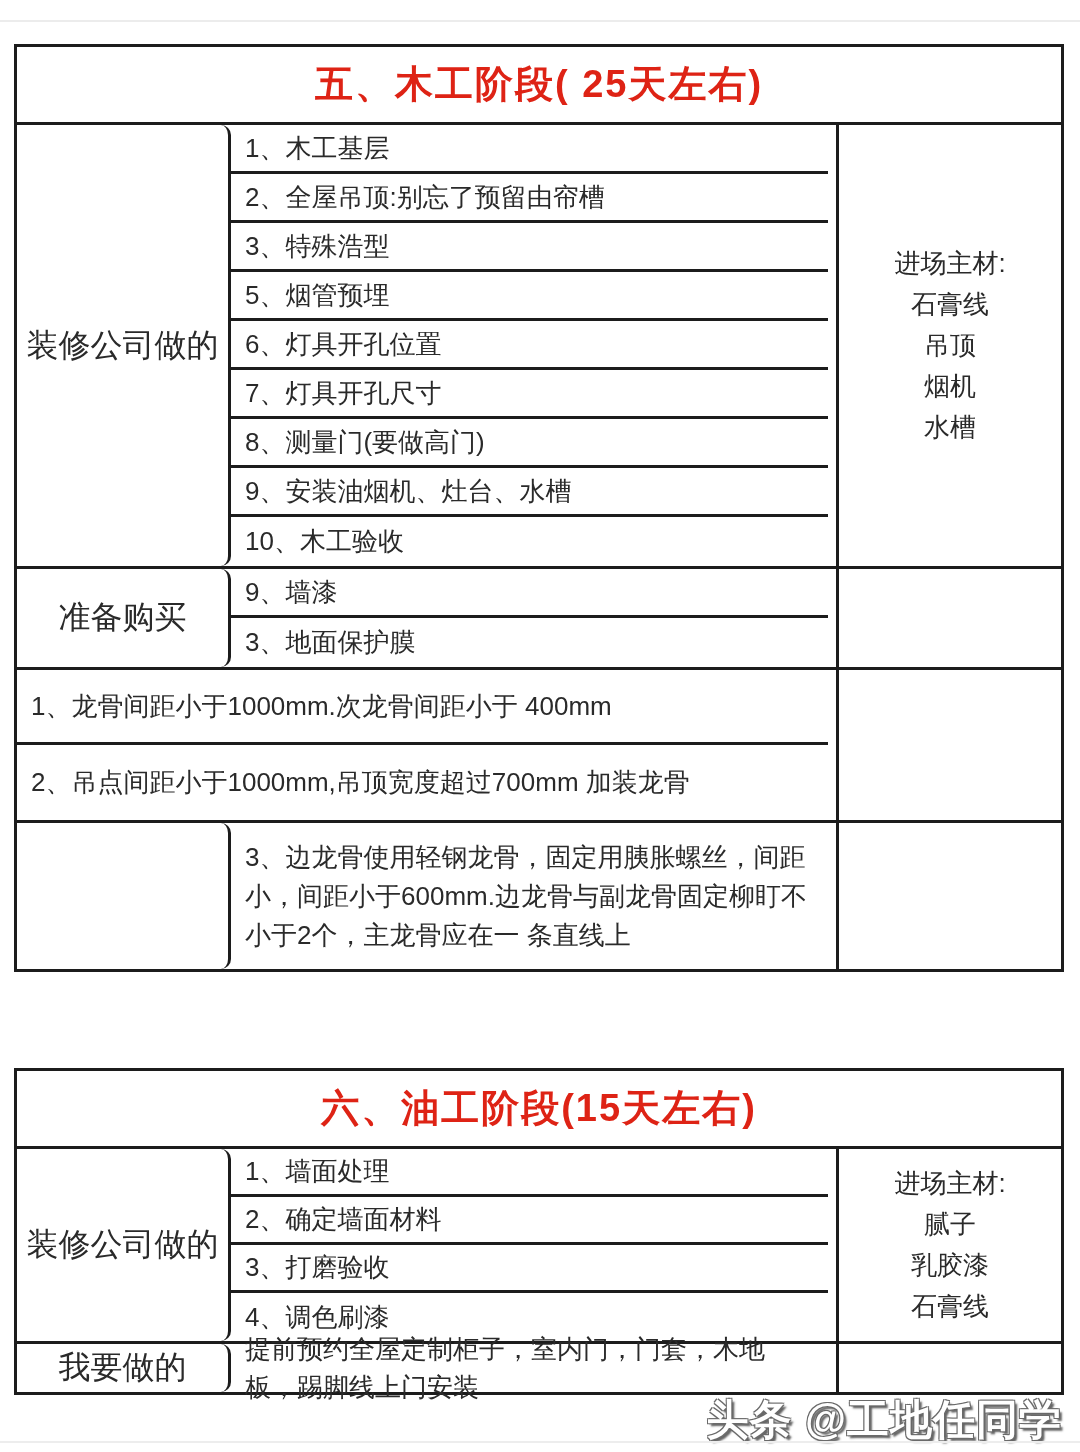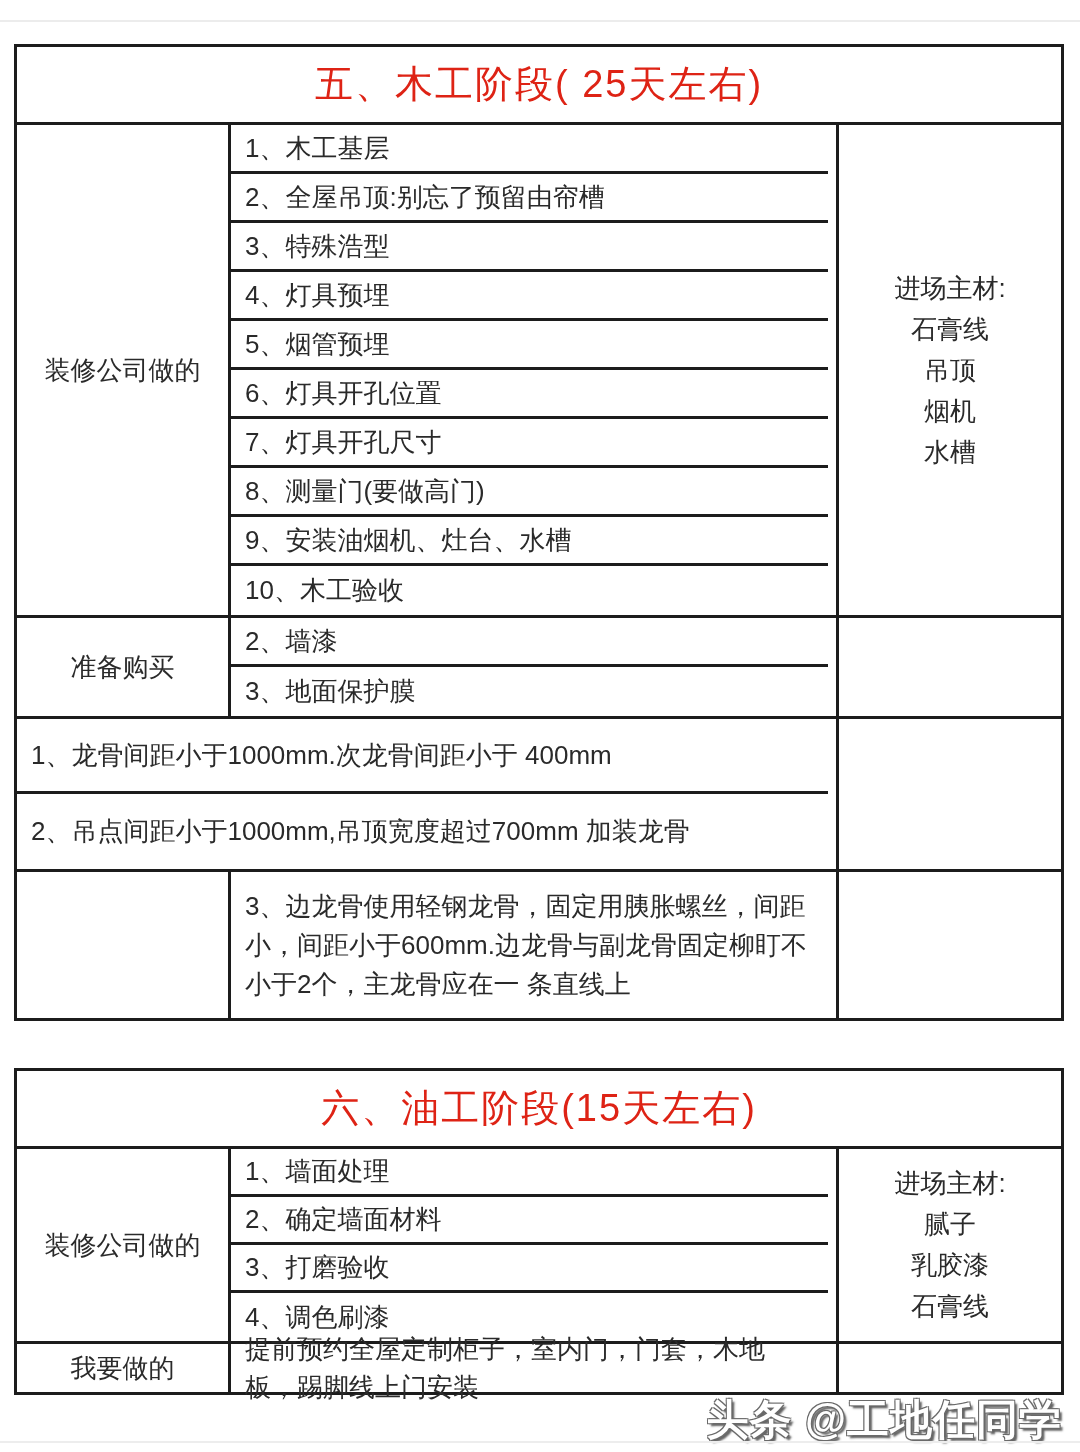--- a/index.html
+++ b/index.html
@@ -10,27 +10,27 @@
   }
   .top-rule{position:absolute;top:20px;left:0;width:1080px;height:2px;background:#ececec;}
   .bottom-rule{position:absolute;top:1441px;left:0;width:1080px;height:2px;background:#ededed;}
   .tbl{position:absolute;left:14px;width:1044px;border:3px solid #1c1c1c;background:#fff;}
   #t1{top:44px;}
   #t2{top:1068px;}
   .title-row{
     height:75px;display:flex;align-items:center;justify-content:center;
     border-bottom:3px solid #1c1c1c;
   }
-  .tbl-title{font-size:38px;font-weight:normal;color:#de2315;letter-spacing:2px;}
+  .tbl-title{font-size:38px;font-weight:bold;color:#de2315;letter-spacing:2px;}
   .sec{display:flex;align-items:stretch;}
   .sec + .sec{border-top:3px solid #1c1c1c;}
   .lbl{
     width:211px;flex:0 0 211px;border-right:3px solid #1c1c1c;
     display:flex;align-items:center;justify-content:center;
-    font-size:26px;text-align:center;
+    font-size:32px;text-align:center;border-radius:10px;
   }
   .rows{flex:1 1 auto;display:flex;flex-direction:column;min-width:0;border-radius:10px;}
   .row{
     box-sizing:border-box;height:49px;border-bottom:3px solid #1c1c1c;
     display:flex;align-items:center;padding:0 14px;font-size:26px;
     white-space:nowrap;overflow:hidden;
   }
   .rows .row:last-child{border-bottom:none;}
   .row.tall{height:75px;white-space:normal;line-height:37px;overflow:visible;}
   .row.xtall{height:146px;white-space:normal;line-height:39px;overflow:visible;}
@@ -57,41 +57,40 @@
   <div class="title-row">
     <span class="tbl-title">五、木工阶段( 25天左右)</span>
   </div>
 
   <div class="sec">
     <div class="lbl">装修公司做的</div>
     <div class="rows">
       <div class="row">1、木工基层</div>
       <div class="row">2、全屋吊顶:别忘了预留由帘槽</div>
       <div class="row">3、特殊浩型</div>
-      <div class="row">4、灯具预埋</div>
       <div class="row">5、烟管预埋</div>
       <div class="row">6、灯具开孔位置</div>
       <div class="row">7、灯具开孔尺寸</div>
       <div class="row">8、测量门(要做高门)</div>
       <div class="row">9、安装油烟机、灶台、水槽</div>
       <div class="row">10、木工验收</div>
     </div>
     <div class="mat">
       <div>进场主材:</div>
       <div>石膏线</div>
       <div>吊顶</div>
       <div>烟机</div>
       <div>水槽</div>
     </div>
   </div>
 
   <div class="sec">
     <div class="lbl">准备购买</div>
     <div class="rows">
-      <div class="row">2、墙漆</div>
+      <div class="row">9、墙漆</div>
       <div class="row">3、地面保护膜</div>
     </div>
     <div class="mat"></div>
   </div>
 
   <div class="sec">
     <div class="rows">
       <div class="row tall">1、龙骨间距小于1000mm.次龙骨间距小于 400mm</div>
       <div class="row tall">2、吊点间距小于1000mm,吊顶宽度超过700mm 加装龙骨</div>
     </div>

